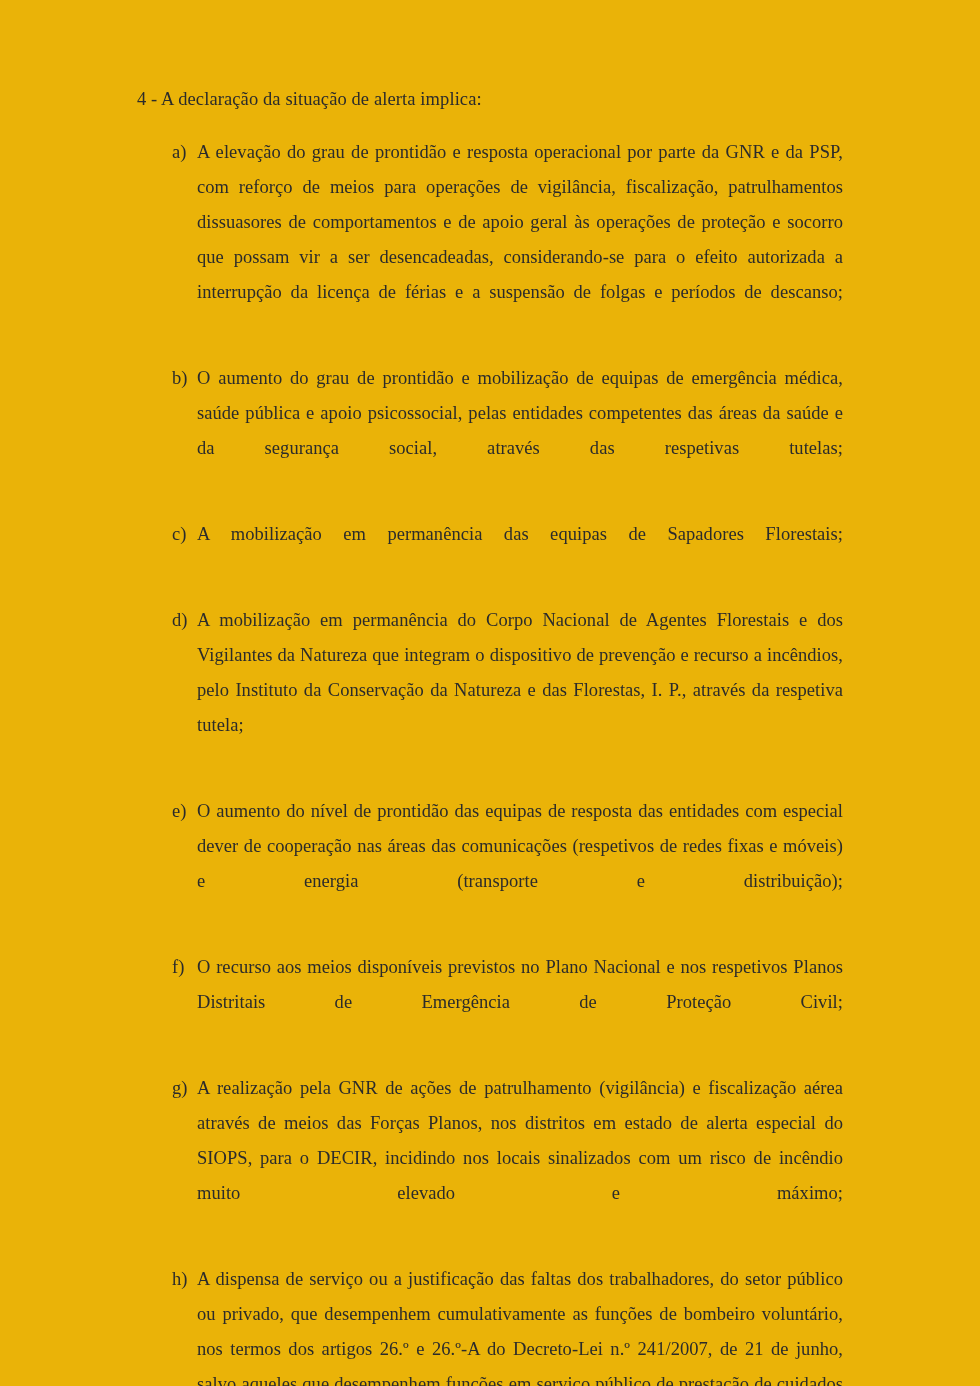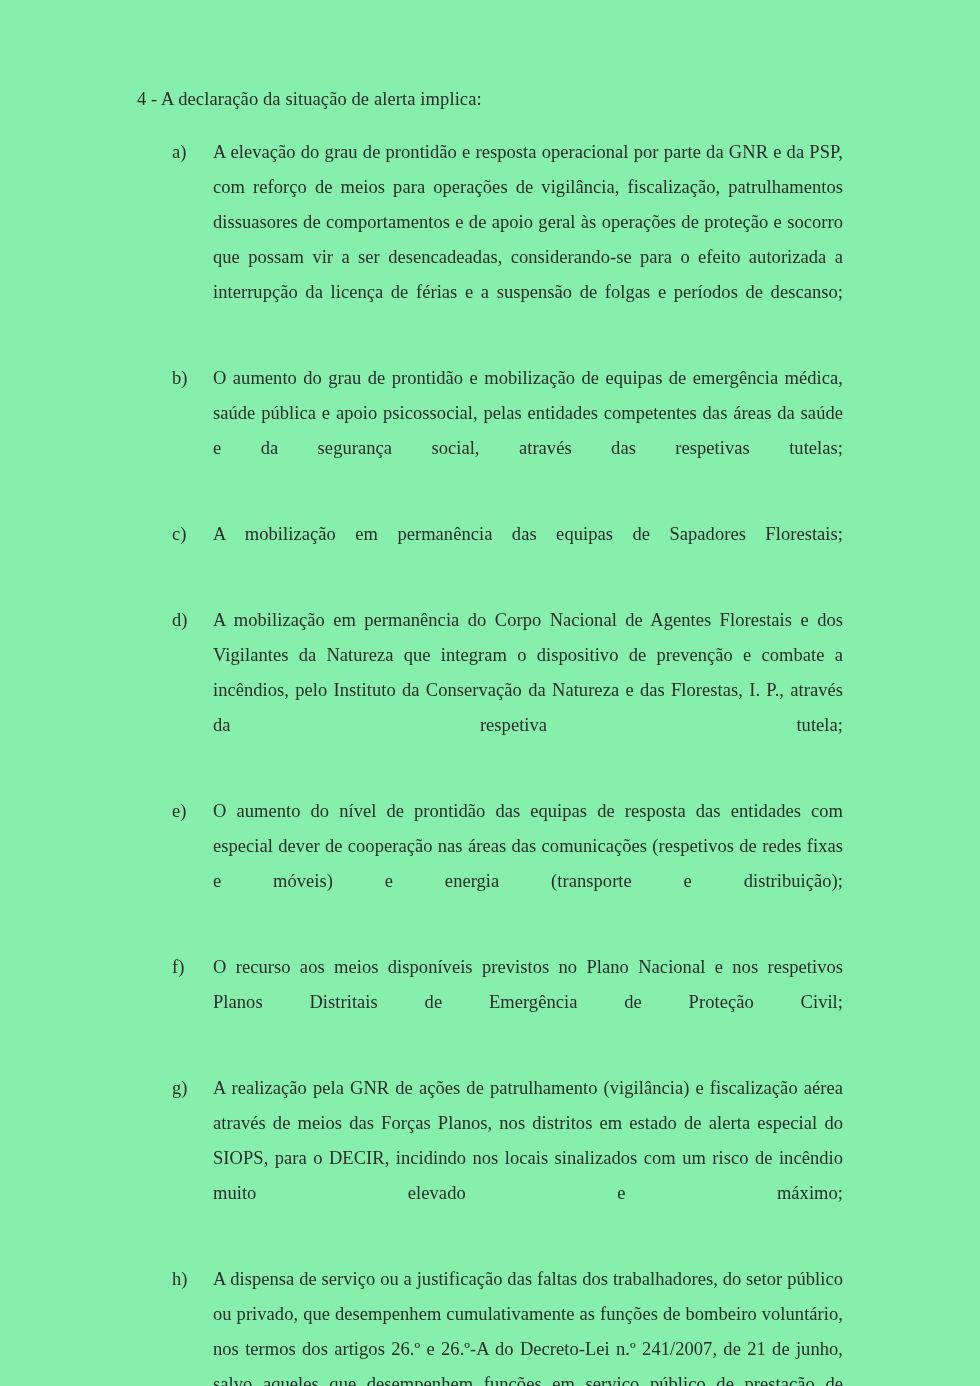--- a/index.html
+++ b/index.html
@@ -13,21 +13,21 @@
     background: #fdfdfb;
     font-family: "Liberation Serif", "DejaVu Serif", serif;
     color: #2b2b2b;
     overflow: hidden;
   }
 
   .page {
     position: relative;
     width: 980px;
     height: 1386px;
-    background: #86efac;
+    background: #eab308;
     box-sizing: border-box;
   }
 
   
   .content {
     position: absolute;
     left: 137px;
     top: 82px;
     width: 706px;
   }
@@ -67,21 +67,20 @@
     position: absolute;
     left: 35px;              
     top: 0;
     font-size: 18.5px;
     line-height: 35px;
     color: #2b2b2b;
   }
 
   .item-text {
     display: block;
-    margin-left: 16px;
   }
 
   
   .item-text::after {
     content: "";
     display: inline-block;
     width: 100%;
   }
 </style>
 </head>
@@ -104,21 +103,21 @@
         <span class="item-text">O aumento do grau de prontidão e mobilização de equipas de emergência médica, saúde pública e apoio psicossocial, pelas entidades competentes das áreas da saúde e da segurança social, através das respetivas tutelas;</span>
       </div>
 
       <div class="item">
         <span class="marker">c)</span>
         <span class="item-text">A mobilização em permanência das equipas de Sapadores Florestais;</span>
       </div>
 
       <div class="item">
         <span class="marker">d)</span>
-        <span class="item-text">A mobilização em permanência do Corpo Nacional de Agentes Florestais e dos Vigilantes da Natureza que integram o dispositivo de prevenção e combate a incêndios, pelo Instituto da Conservação da Natureza e das Florestas, I. P., através da respetiva tutela;</span>
+        <span class="item-text">A mobilização em permanência do Corpo Nacional de Agentes Florestais e dos Vigilantes da Natureza que integram o dispositivo de prevenção e recurso a incêndios, pelo Instituto da Conservação da Natureza e das Florestas, I. P., através da respetiva tutela;</span>
       </div>
 
       <div class="item">
         <span class="marker">e)</span>
         <span class="item-text">O aumento do nível de prontidão das equipas de resposta das entidades com especial dever de cooperação nas áreas das comunicações (respetivos de redes fixas e móveis) e energia (transporte e distribuição);</span>
       </div>
 
       <div class="item">
         <span class="marker">f)</span>
         <span class="item-text">O recurso aos meios disponíveis previstos no Plano Nacional e nos respetivos Planos Distritais de Emergência de Proteção Civil;</span>

